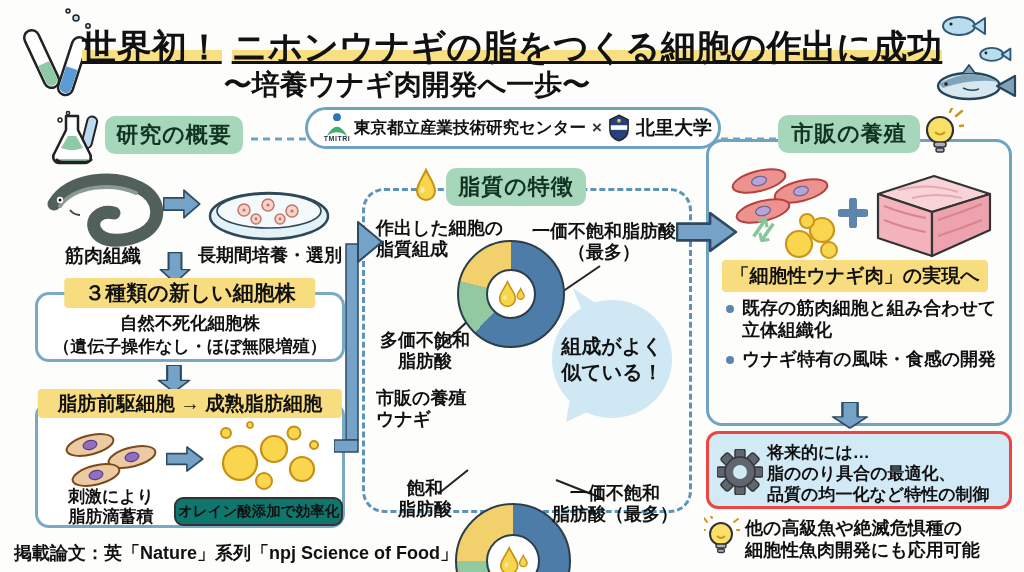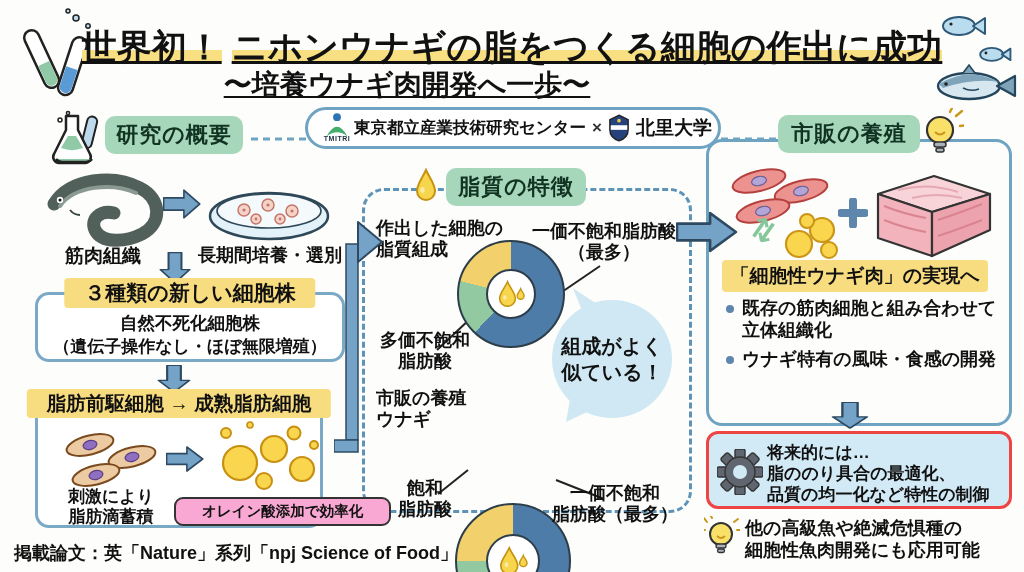--- a/index.html
+++ b/index.html
@@ -71,21 +71,21 @@
       <polygon points="64,80 82,70 82,90" fill="#7fa3b8" stroke="#24465c" stroke-width="2.2" stroke-linejoin="round"></polygon>
       <path d="M30,67 l6,-8 l6,8" fill="#7fa3b8" stroke="#24465c" stroke-width="1.6"></path>
       <circle cx="13" cy="78" r="1.8" fill="#222"></circle>
       <path d="M30,82 q8,4 16,1" stroke="#24465c" stroke-width="1.4" fill="none"></path>
     </g>
   </svg>
 
   <div class="abs b ctr" style="left:0;top:24px;width:1024px;font-size:35px;letter-spacing:0;z-index:3;white-space:nowrap;">
     <span class="hl" style="margin-right:10px;">世界初！</span><span class="hl">ニホンウナギの脂をつくる細胞の作出に成功</span>
   </div>
-  <div class="abs b ctr" style="left:0;top:66px;width:814px;font-size:28px;z-index:3;text-decoration:underline;">〜培養ウナギ肉開発へ一歩〜</div>
+  <div class="abs b ctr" style="left:0;top:66px;width:814px;font-size:28px;z-index:3;">〜培養ウナギ肉開発へ一歩〜</div>
 
   <div class="abs pill" style="left:305px;top:107px;width:416px;height:42px;z-index:4;box-sizing:border-box;">
     <span class="abs" style="left:14px;top:2px;width:30px;height:38px;">
       <svg viewBox="0 0 30 30" style="width:30px;height:26px;">
         <circle cx="15" cy="6" r="4.5" fill="#2e74b5"></circle>
         <path d="M3,28 Q15,6 27,28 Q15,19 3,28 Z" fill="#44ad6c"></path>
       </svg>
       <span class="b" style="display:block;font-size:7px;text-align:center;color:#234;margin-top:-3px;letter-spacing:0.5px;">TMITRI</span>
     </span>
     <span class="b" style="font-size:16.5px;margin-left:40px;white-space:nowrap;">東京都立産業技術研究センター</span>
@@ -149,21 +149,21 @@
   <div class="abs panel" style="left:35px;top:292px;width:310px;height:70px;z-index:3;box-sizing:border-box;">
     <div class="abs ychip" style="left:50%;top:-17px;transform:translateX(-50%);font-size:21px;z-index:4;">３種類の新しい細胞株</div>
     <div class="abs b ctr" style="left:0;top:16px;width:304px;font-size:17.5px;">自然不死化細胞株</div>
     <div class="abs b ctr" style="left:0;top:40px;width:304px;font-size:17px;">（遺伝子操作なし・ほぼ無限増殖）</div>
   </div>
 
   <svg class="abs" style="left:156px;top:365px;width:36px;height:28px;z-index:3;" viewBox="0 0 42 60" preserveAspectRatio="none">
     <polygon points="13,1 13,33 3,33 21,58 39,33 29,33 29,1" fill="#74a3c7" stroke="#2e4a62" stroke-width="2.5" stroke-linejoin="round"></polygon>
   </svg>
 
-  <div class="abs panel" style="left:35px;top:402px;width:288px;height:126px;z-index:3;box-sizing:border-box;">
+  <div class="abs panel" style="left:35px;top:402px;width:310px;height:126px;z-index:3;box-sizing:border-box;">
     <div class="abs ychip" style="left:50%;top:-16px;transform:translateX(-50%);font-size:19.5px;z-index:4;">脂肪前駆細胞 → 成熟脂肪細胞</div>
     <svg class="abs" style="left:18px;top:24px;width:112px;height:62px;" viewBox="0 0 112 62">
       <g transform="rotate(-14 34 16)">
           <ellipse cx="34" cy="16" rx="24" ry="9.5" fill="#eccaa2" stroke="#7a4a1e" stroke-width="2"></ellipse>
           <ellipse cx="34" cy="16" rx="7" ry="4.5" fill="#8f6fc0" stroke="#5a3d85" stroke-width="1.2"></ellipse>
         </g>
       <g transform="rotate(-14 76 28)">
           <ellipse cx="76" cy="28" rx="24" ry="9.5" fill="#eccaa2" stroke="#7a4a1e" stroke-width="2"></ellipse>
           <ellipse cx="76" cy="28" rx="7" ry="4.5" fill="#8f6fc0" stroke="#5a3d85" stroke-width="1.2"></ellipse>
         </g>
@@ -182,21 +182,21 @@
       <circle cx="54" cy="64" r="8" fill="#f9d64e" stroke="#c79012" stroke-width="2"></circle>
       <circle cx="84" cy="16" r="6.5" fill="#f9d64e" stroke="#c79012" stroke-width="2"></circle>
       <circle cx="16" cy="16" r="5" fill="#f9d64e" stroke="#c79012" stroke-width="2"></circle>
       <circle cx="104" cy="28" r="4" fill="#f9d64e" stroke="#c79012" stroke-width="2"></circle>
       <circle cx="40" cy="8" r="3" fill="#f9d64e" stroke="#c79012" stroke-width="1.6"></circle>
     </svg>
     <div class="abs b ctr" style="left:8px;top:82px;width:130px;font-size:17px;line-height:1.2;">
       <span>刺激により</span><br>
       <span>脂肪滴蓄積</span>
     </div>
-    <div class="abs b" style="left:136px;top:92px;font-size:14.5px;background:#f9a8d4;border:2.5px solid #333;border-radius:9px;padding:3px 26px;white-space:nowrap;">オレイン酸添加で効率化</div>
+    <div class="abs b" style="left:136px;top:92px;font-size:14.5px;background:#0f766e;border:2.5px solid #333;border-radius:9px;padding:3px 2px;white-space:nowrap;">オレイン酸添加で効率化</div>
   </div>
 
   <svg class="abs" style="left:334px;top:214px;width:52px;height:242px;z-index:5;" viewBox="0 0 52 242">
     <rect x="12" y="30" width="12" height="196" fill="#74a3c7" stroke="#2e4a62" stroke-width="1.5"></rect>
     <rect x="0" y="226" width="24" height="12" fill="#74a3c7" stroke="#2e4a62" stroke-width="1.5"></rect>
     <polygon points="24,8 48,28 24,48" fill="#74a3c7" stroke="#2e4a62" stroke-width="2" stroke-linejoin="round"></polygon>
   </svg>
 
   <div class="abs b" style="left:14px;top:541px;font-size:18px;z-index:3;white-space:nowrap;">掲載論文：英「Nature」系列「npj Science of Food」（11月20日）</div>
 

